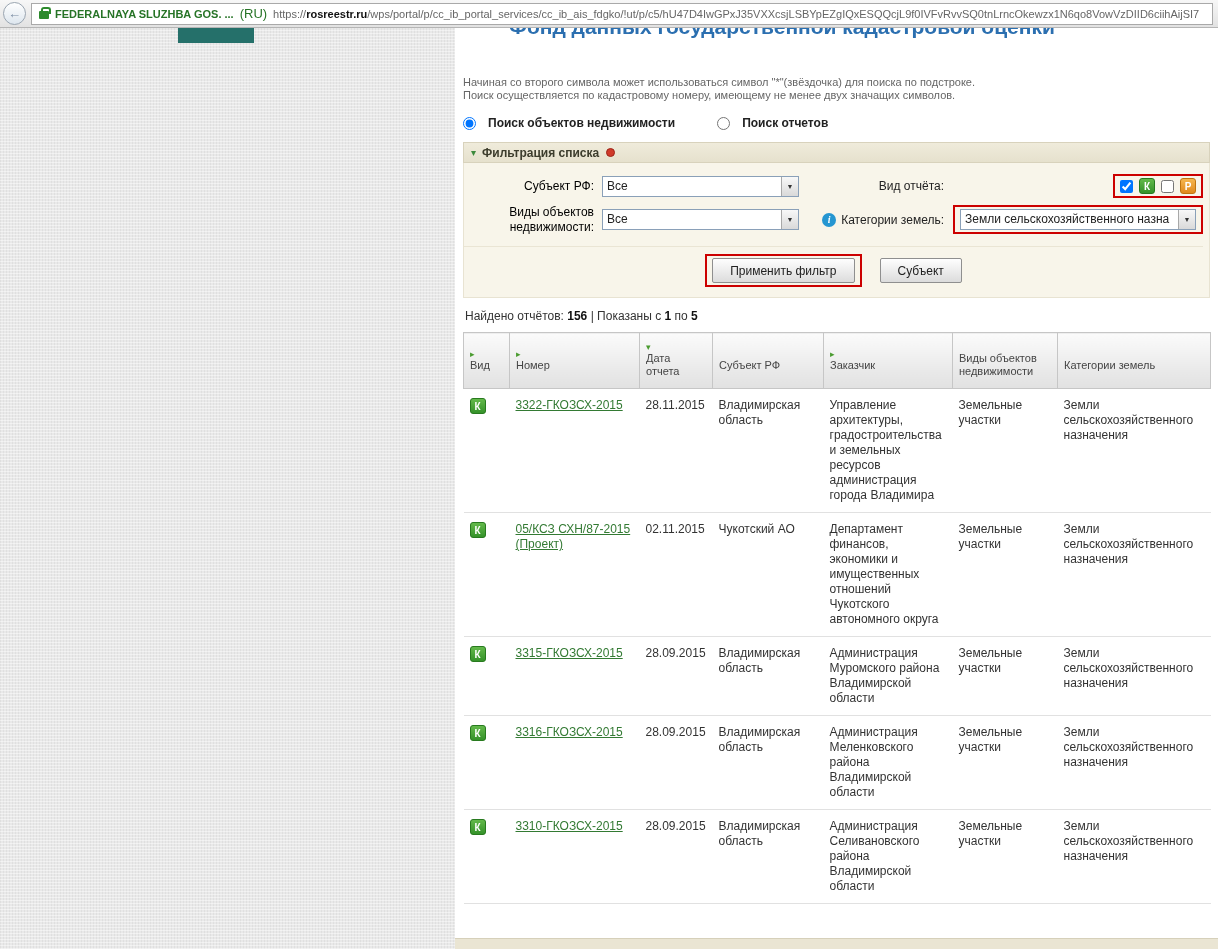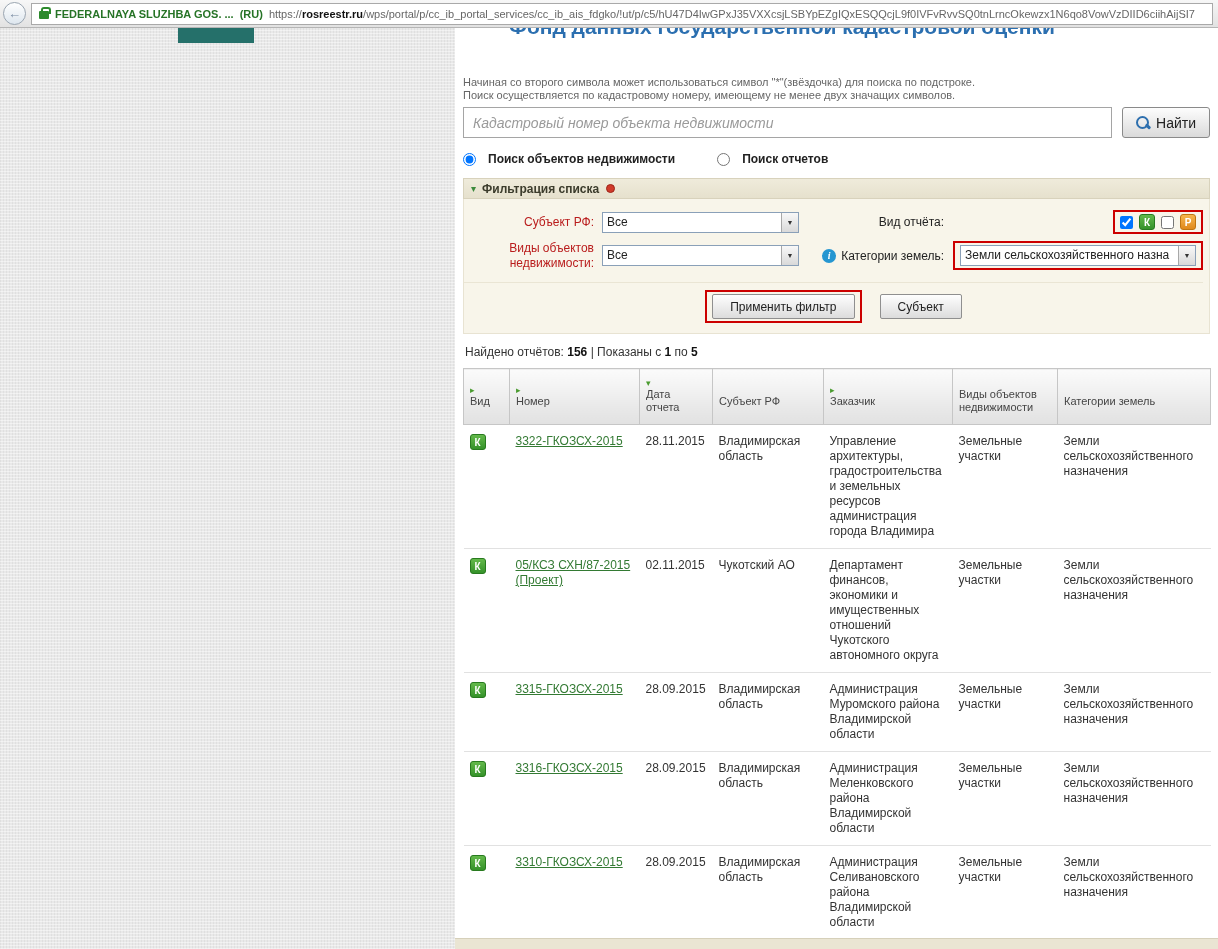--- a/index.html
+++ b/index.html
@@ -6,21 +6,21 @@
   html,body{width:1218px;height:949px;overflow:hidden;}
   body{font-family:"Liberation Sans","DejaVu Sans",sans-serif;background:#fff;position:relative;font-size:12px;color:#333;}
 
   
   .browser-bar{position:absolute;top:0;left:0;width:100%;height:28px;background:linear-gradient(#f7f7f7,#e2e2e2);border-bottom:1px solid #b5b5b5;display:flex;align-items:center;padding:2px 5px 2px 3px;gap:5px;}
   .back-btn{width:23px;height:23px;min-width:23px;border-radius:50%;border:1px solid #9aa5b1;background:linear-gradient(#ffffff,#dde6ee);color:#7c8ea4;font-size:13px;line-height:21px;text-align:center;cursor:pointer;}
   .address-bar{flex:1;height:22px;background:#fff;border:1px solid #a9a9a9;display:flex;align-items:center;padding:0 7px;gap:6px;overflow:hidden;white-space:nowrap;}
   .lock{position:relative;width:10px;height:8px;min-width:10px;background:#2c8a2c;border-radius:1px;display:inline-block;margin-top:3px;}
   .lock::before{content:"";position:absolute;left:2px;top:-4px;width:6px;height:5px;border:2px solid #2c8a2c;border-bottom:none;border-radius:3px 3px 0 0;}
   .sec-label{color:#267326;font-size:11px;font-weight:bold;}
-  .sec-region{color:#267326;font-size:11px;font-weight:bold;}
+  .sec-region{color:#267326;font-size:13px;}
   .url{font-size:11px;color:#666;overflow:hidden;text-overflow:clip;}
   .url b{color:#111;}
 
   
   .page{position:absolute;top:28px;left:0;right:0;bottom:0;}
   .left-bg{position:absolute;left:0;top:0;width:455px;height:100%;background-color:#e9e9e9;
     background-image:repeating-linear-gradient(0deg,rgba(255,255,255,.45) 0 1px,transparent 1px 3px),
                      repeating-linear-gradient(90deg,rgba(205,205,205,.35) 0 1px,transparent 1px 3px);}
   .teal-frag{position:absolute;left:178px;top:0;width:76px;height:15px;background:#25706a;}
 
@@ -42,21 +42,21 @@
   .radio-row{display:flex;gap:42px;margin-top:14px;align-items:center;}
   .radio-opt{display:flex;align-items:center;gap:12px;font-weight:bold;color:#222;font-size:12px;cursor:pointer;}
 
   .filter-header{margin-top:12px;height:21px;background:linear-gradient(#efebdb,#e6e1cd);border:1px solid #d8d2bc;display:flex;align-items:center;gap:6px;padding:0 7px;}
   .tri{color:#3c8a3c;font-size:10px;line-height:10px;}
   .fh-title{font-weight:bold;font-size:12px;color:#3c3c2c;}
   .red-dot{width:9px;height:9px;border-radius:50%;background:#d03a2a;border:1px solid #9e2418;margin-left:1px;}
 
   .filter-panel{background:#f8f5ea;border:1px solid #e8e3d2;border-top:none;padding:4px 6px 0 0;}
   .filter-row{display:flex;align-items:center;margin-top:7px;}
-  .flabel{width:138px;min-width:138px;text-align:right;padding-right:8px;font-size:12px;color:#b91c1c;line-height:1.2;}
+  .flabel{width:138px;min-width:138px;text-align:right;padding-right:8px;font-size:12px;color:#000000;line-height:1.2;}
   .select{width:197px;height:21px;border:1px solid #8aa0b8;background:#fff;display:flex;align-items:stretch;font-size:12px;cursor:pointer;}
   .sel-text{flex:1;padding:2px 4px;white-space:nowrap;overflow:hidden;color:#222;}
   .sel-arrow{width:17px;min-width:17px;background:linear-gradient(#f8f8f8,#d9d9d9);border-left:1px solid #a8a8a8;font-size:7px;display:flex;align-items:center;justify-content:center;color:#333;}
   .frlabel{margin-left:auto;font-size:12px;color:#222;display:flex;align-items:center;gap:5px;justify-content:flex-end;padding-right:7px;}
   .rcontrols{width:252px;min-width:252px;display:flex;justify-content:flex-end;}
   .hl-box{border:2px solid #cc0000;padding:2px 5px;display:flex;align-items:center;gap:6px;}
   .badge{display:inline-block;width:16px;height:16px;min-width:16px;border-radius:3px;color:#fff;font-size:10px;font-weight:bold;text-align:center;line-height:15px;}
   .badge-k{background:linear-gradient(#63b94a,#35922a);border:1px solid #287a1f;}
   .badge-p{background:linear-gradient(#f6b64e,#e0891c);border:1px solid #bf7410;}
   .info-icon{width:14px;height:14px;min-width:14px;border-radius:50%;background:#2596d1;color:#fff;font-size:10px;font-weight:bold;font-style:italic;font-family:"Liberation Serif",serif;display:inline-flex;align-items:center;justify-content:center;cursor:pointer;}
@@ -96,27 +96,20 @@
   <div class="content">
     <div class="heading-clip">
       <h1>Фонд данных государственной кадастровой оценки</h1>
     </div>
 
     <div class="hint">
       <div>Начиная со второго символа может использоваться символ "*"(звёздочка) для поиска по подстроке.</div>
       <div>Поиск осуществляется по кадастровому номеру, имеющему не менее двух значащих символов.</div>
     </div>
 
-    <div class="search-row">
-      <input class="search-input" placeholder="Кадастровый номер объекта недвижимости" style="">
-      <button class="find-btn">
-          <span class="mag"></span>
-          <span>Найти</span>
-        </button>
-    </div>
 
     <div class="radio-row">
       <label class="radio-opt">
         <input type="radio" name="searchmode" checked="" style="">
         <span>Поиск объектов недвижимости</span>
       </label>
       <label class="radio-opt">
         <input type="radio" name="searchmode" style="">
         <span>Поиск отчетов</span>
       </label>

